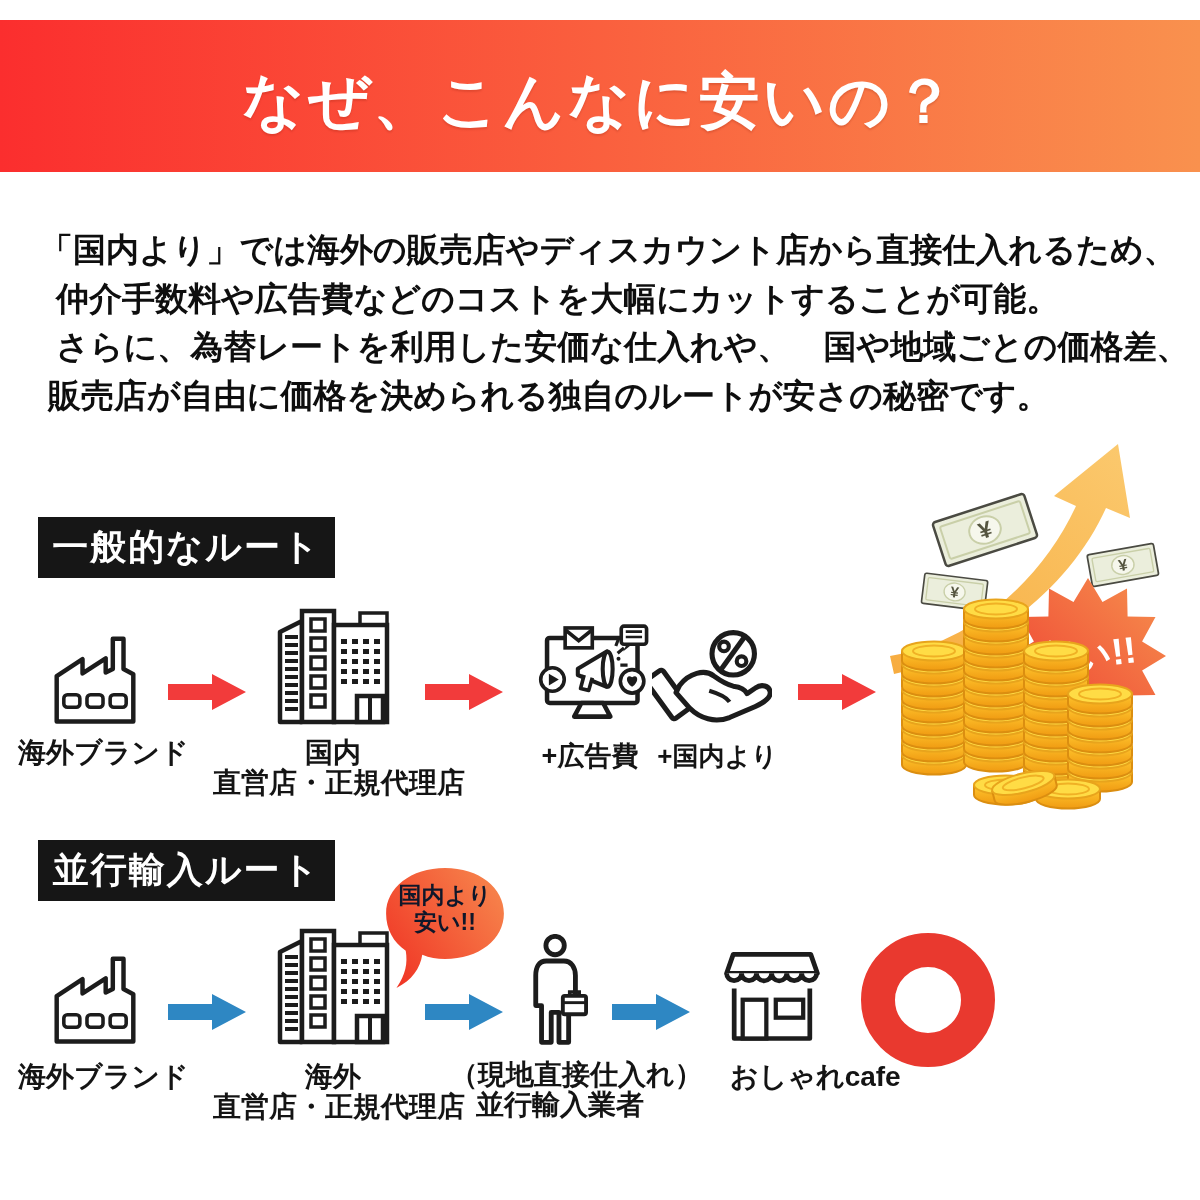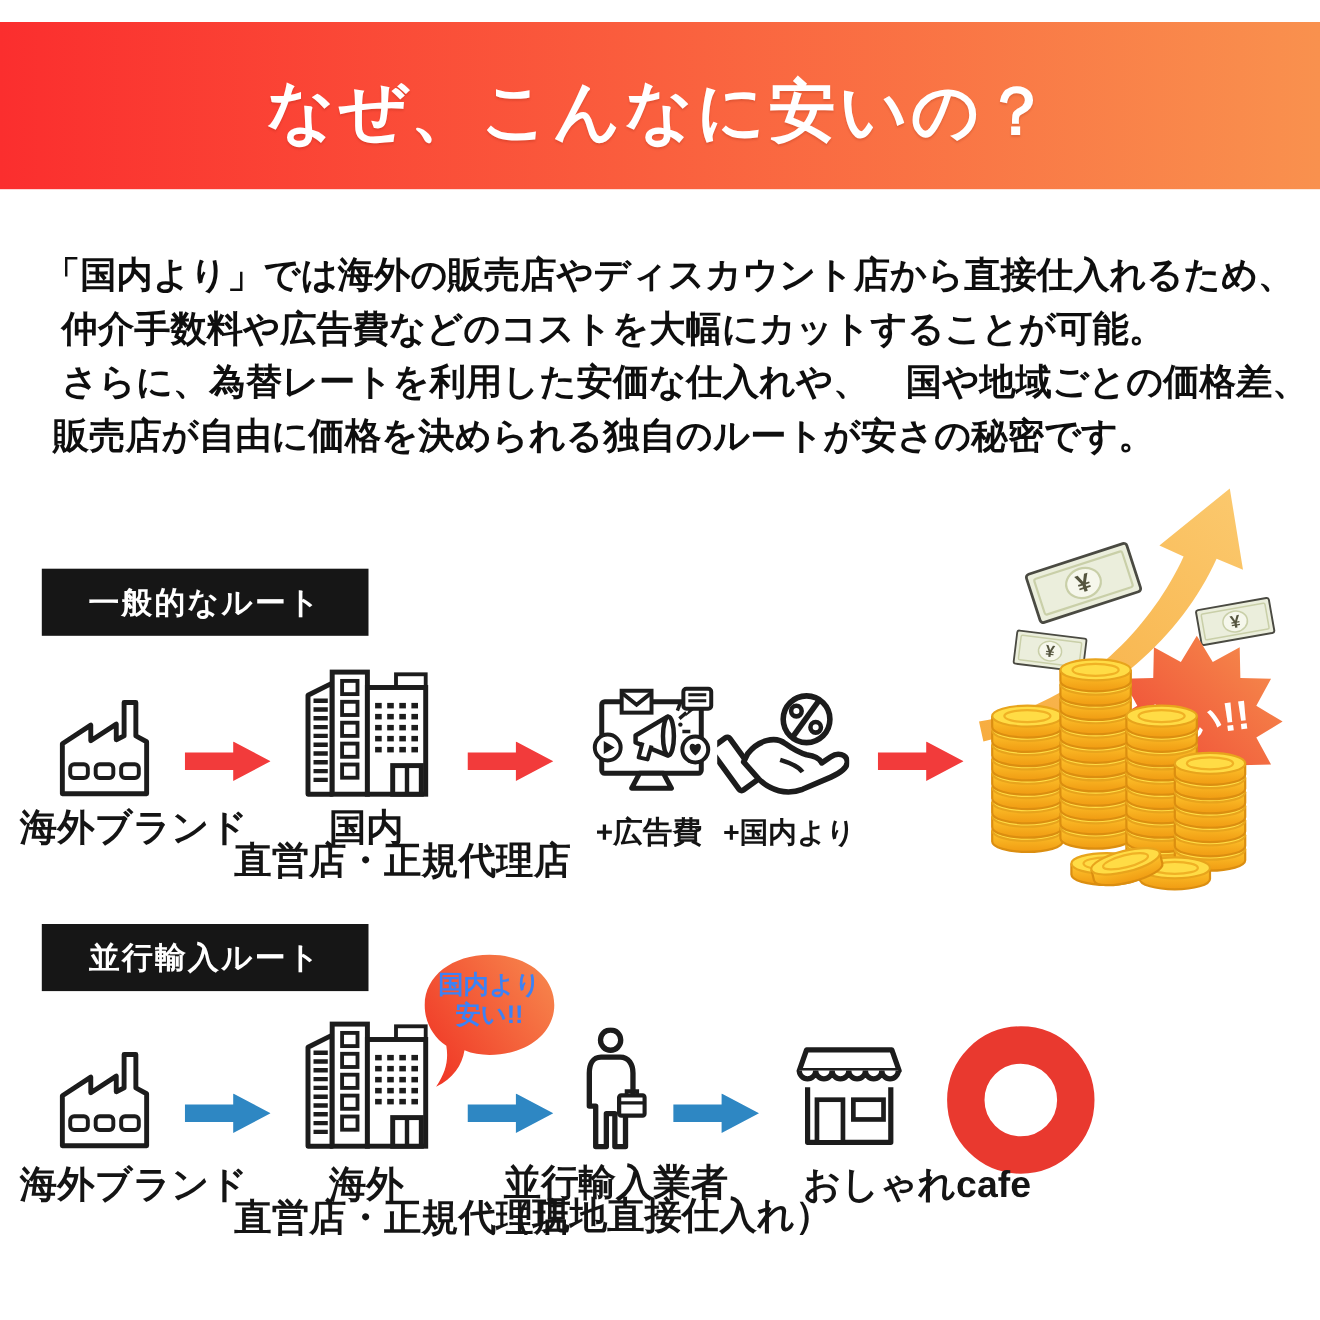--- a/index.html
+++ b/index.html
@@ -25,45 +25,45 @@
   .intro{position:absolute;left:40px;top:226px;width:1140px;color:#0e0e0e;}
   .intro div{font-size:33px;font-weight:800;line-height:48.5px;white-space:nowrap;}
   .intro .l1,.intro .l2{padding-left:16px;}
   .intro .l3{padding-left:8px;}
 
   
   .section-box{
     position:absolute;width:297px;height:61px;background:#161616;
     display:flex;align-items:center;justify-content:center;
   }
-  .section-box span{color:#fff;font-size:28px;font-weight:800;letter-spacing:2px;}
+  .section-box span{color:#fff;font-size:36px;font-weight:800;letter-spacing:2px;}
   .box-general{left:38px;top:517px;}
   .box-parallel{left:38px;top:840px;}
 
   
   .abs{position:absolute;}
   .icon-label{
     position:absolute;text-align:center;color:#141414;
-    font-size:34px;font-weight:800;line-height:30px;white-space:nowrap;
+    font-size:28px;font-weight:800;line-height:30px;white-space:nowrap;
   }
   .flow-arrow{position:absolute;width:78px;height:36px;}
   .flow-arrow svg{display:block;width:100%;height:100%;}
 
   
   .ring{
     position:absolute;left:861px;top:933px;width:66px;height:66px;
     border:34px solid #E9392F;border-radius:50%;
   }
 
   
   .bubble{position:absolute;left:383px;top:866px;width:124px;height:124px;}
   .bubble svg{position:absolute;left:0;top:0;width:124px;height:124px;}
   .bubble-text{
     position:absolute;left:0;top:16px;width:124px;text-align:center;
-    color:#3b82f6;font-size:23px;font-weight:800;line-height:27px;
+    color:#0f172a;font-size:23px;font-weight:800;line-height:27px;
   }
 
   .money{position:absolute;left:878px;top:438px;width:312px;height:378px;}
   .money svg{display:block;width:100%;height:100%;}
 </style>
 </head>
 <body>
 
 <div class="stage">
 
@@ -375,18 +375,18 @@
   </svg>
 
   <div class="ring"></div>
 
   <div class="icon-label" style="left:18px;top:1062px;width:170px;">海外ブランド</div>
   <div class="icon-label" style="left:213px;top:1062px;width:240px;">
     <div>海外</div>
     <div>直営店・正規代理店</div>
   </div>
   <div class="icon-label" style="left:450px;top:1060px;width:220px;">
+    <div>（現地直接仕入れ）</div>
     <div>並行輸入業者</div>
-    <div>（現地直接仕入れ）</div>
   </div>
   <div class="icon-label" style="left:730px;top:1062px;width:148px;">おしゃれcafe</div>
 
 </div>
 
 </body></html>

